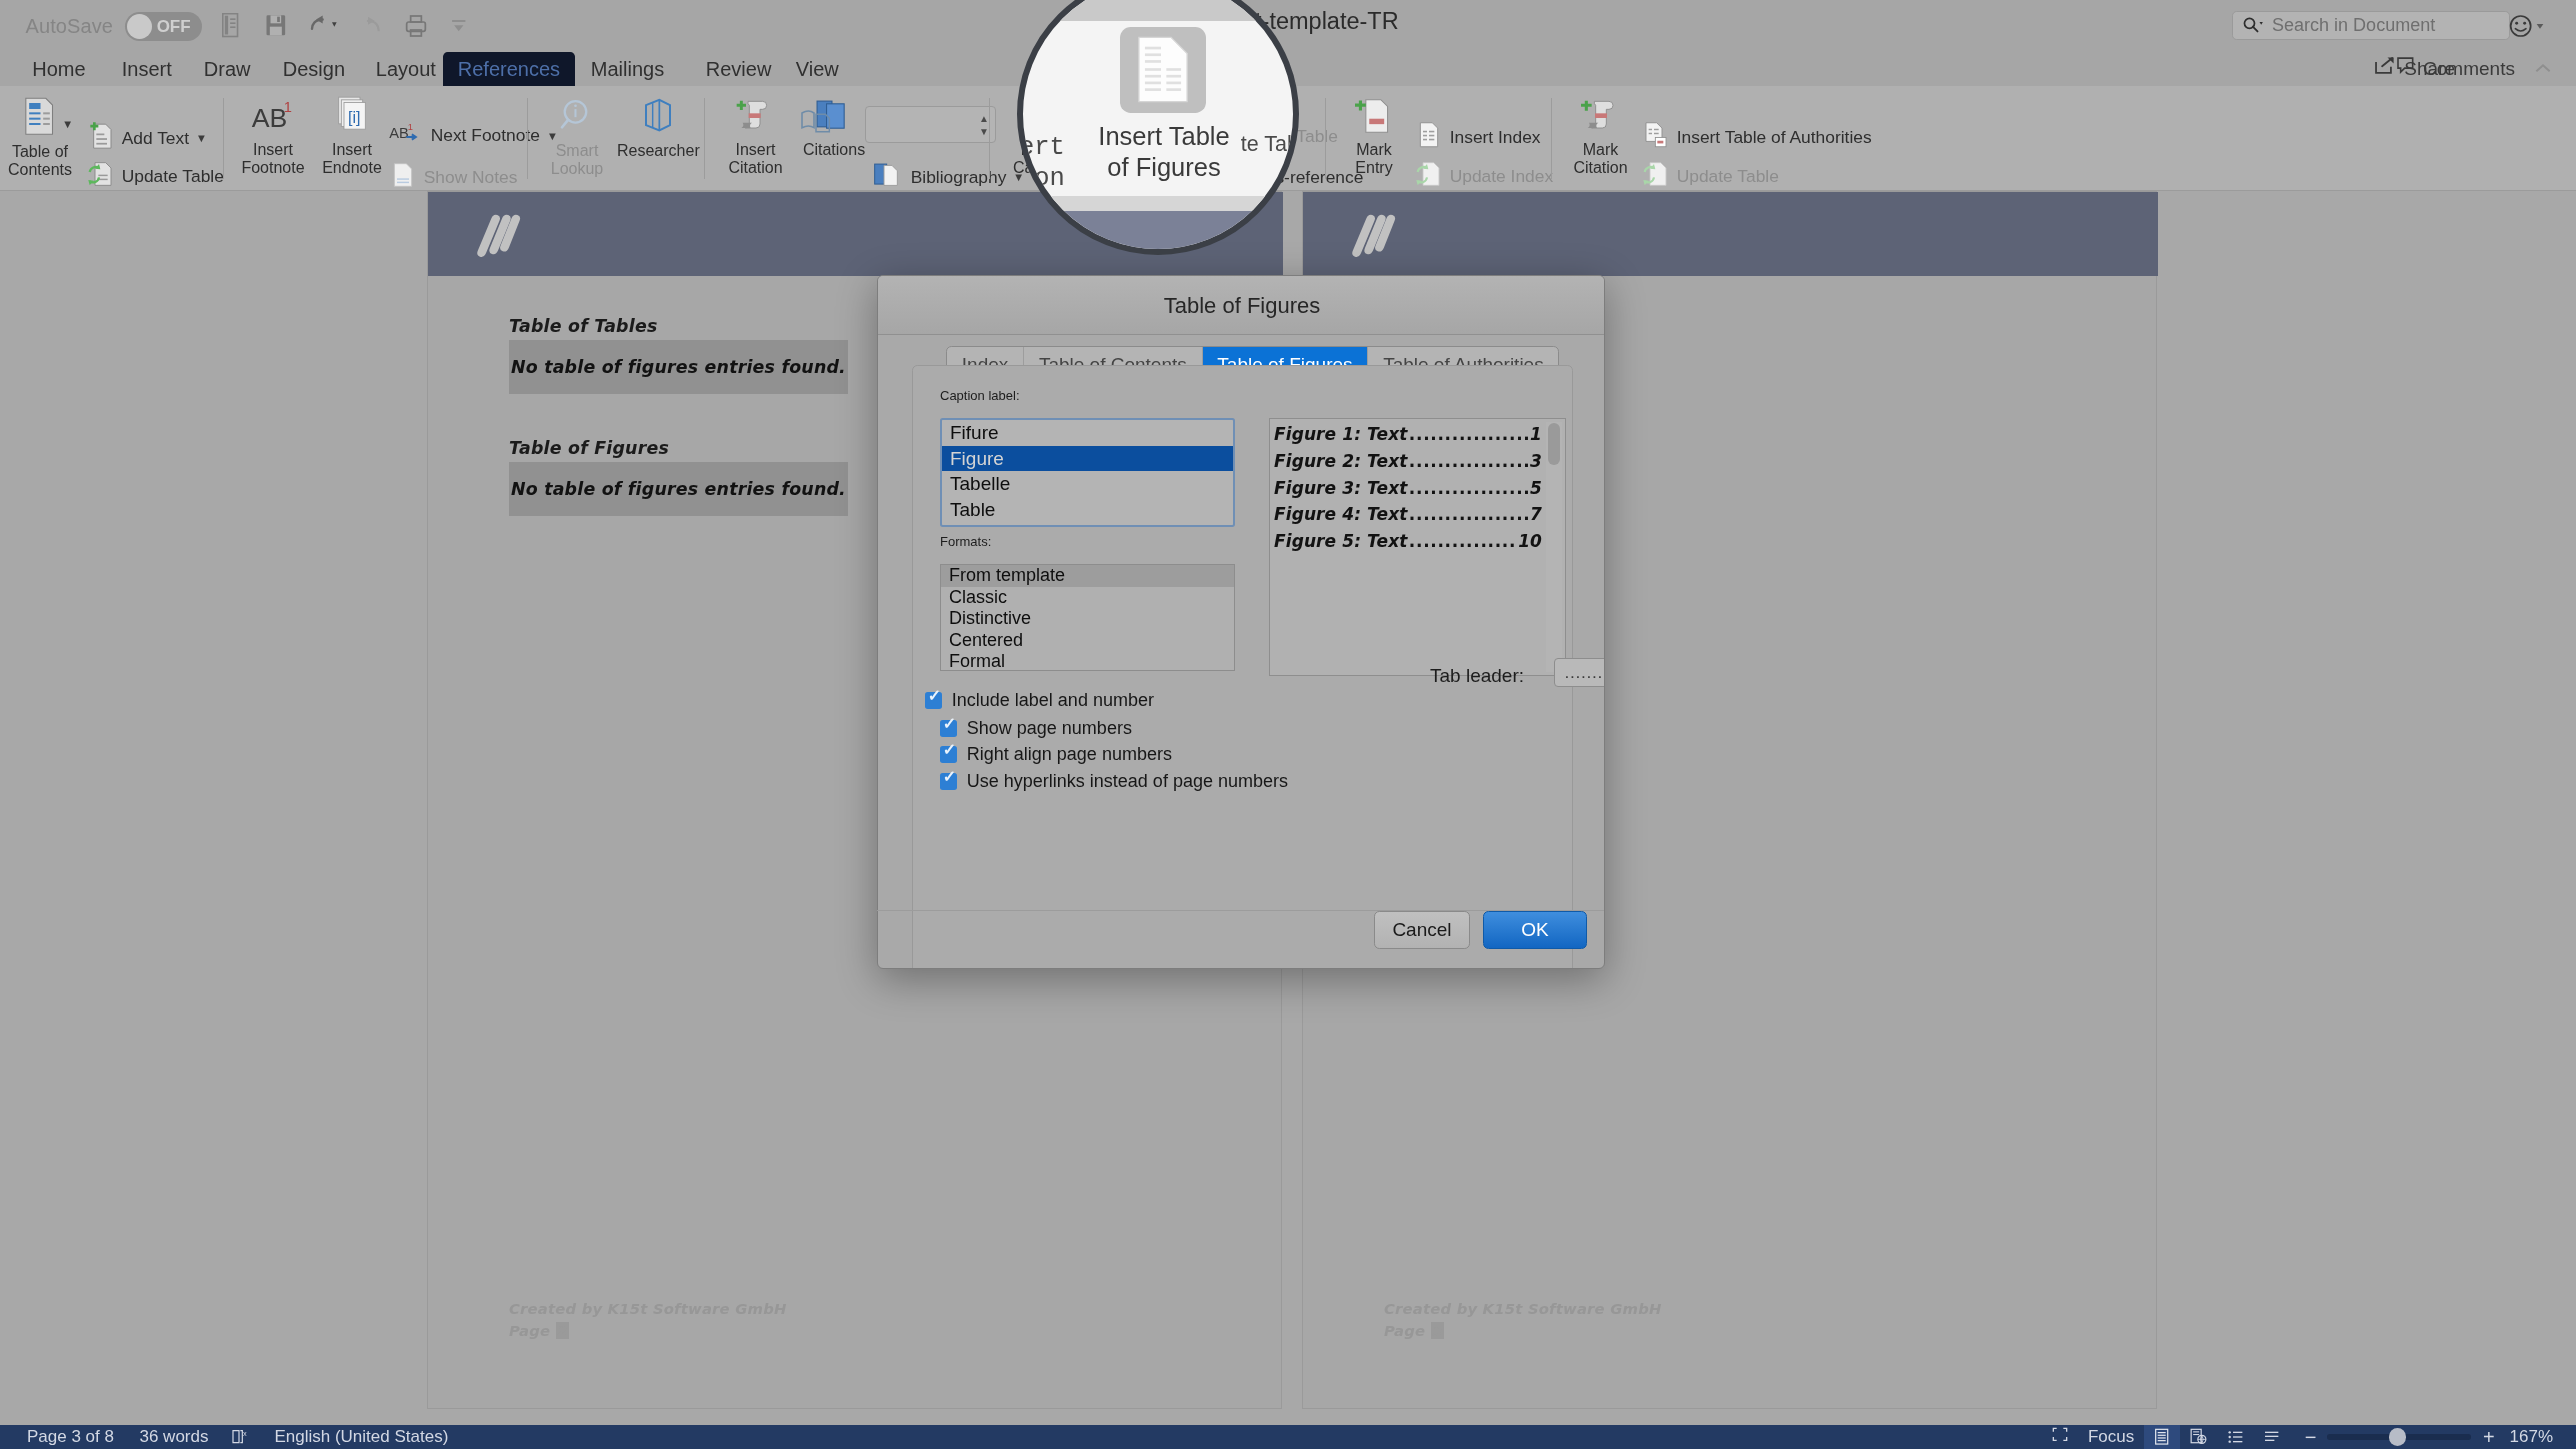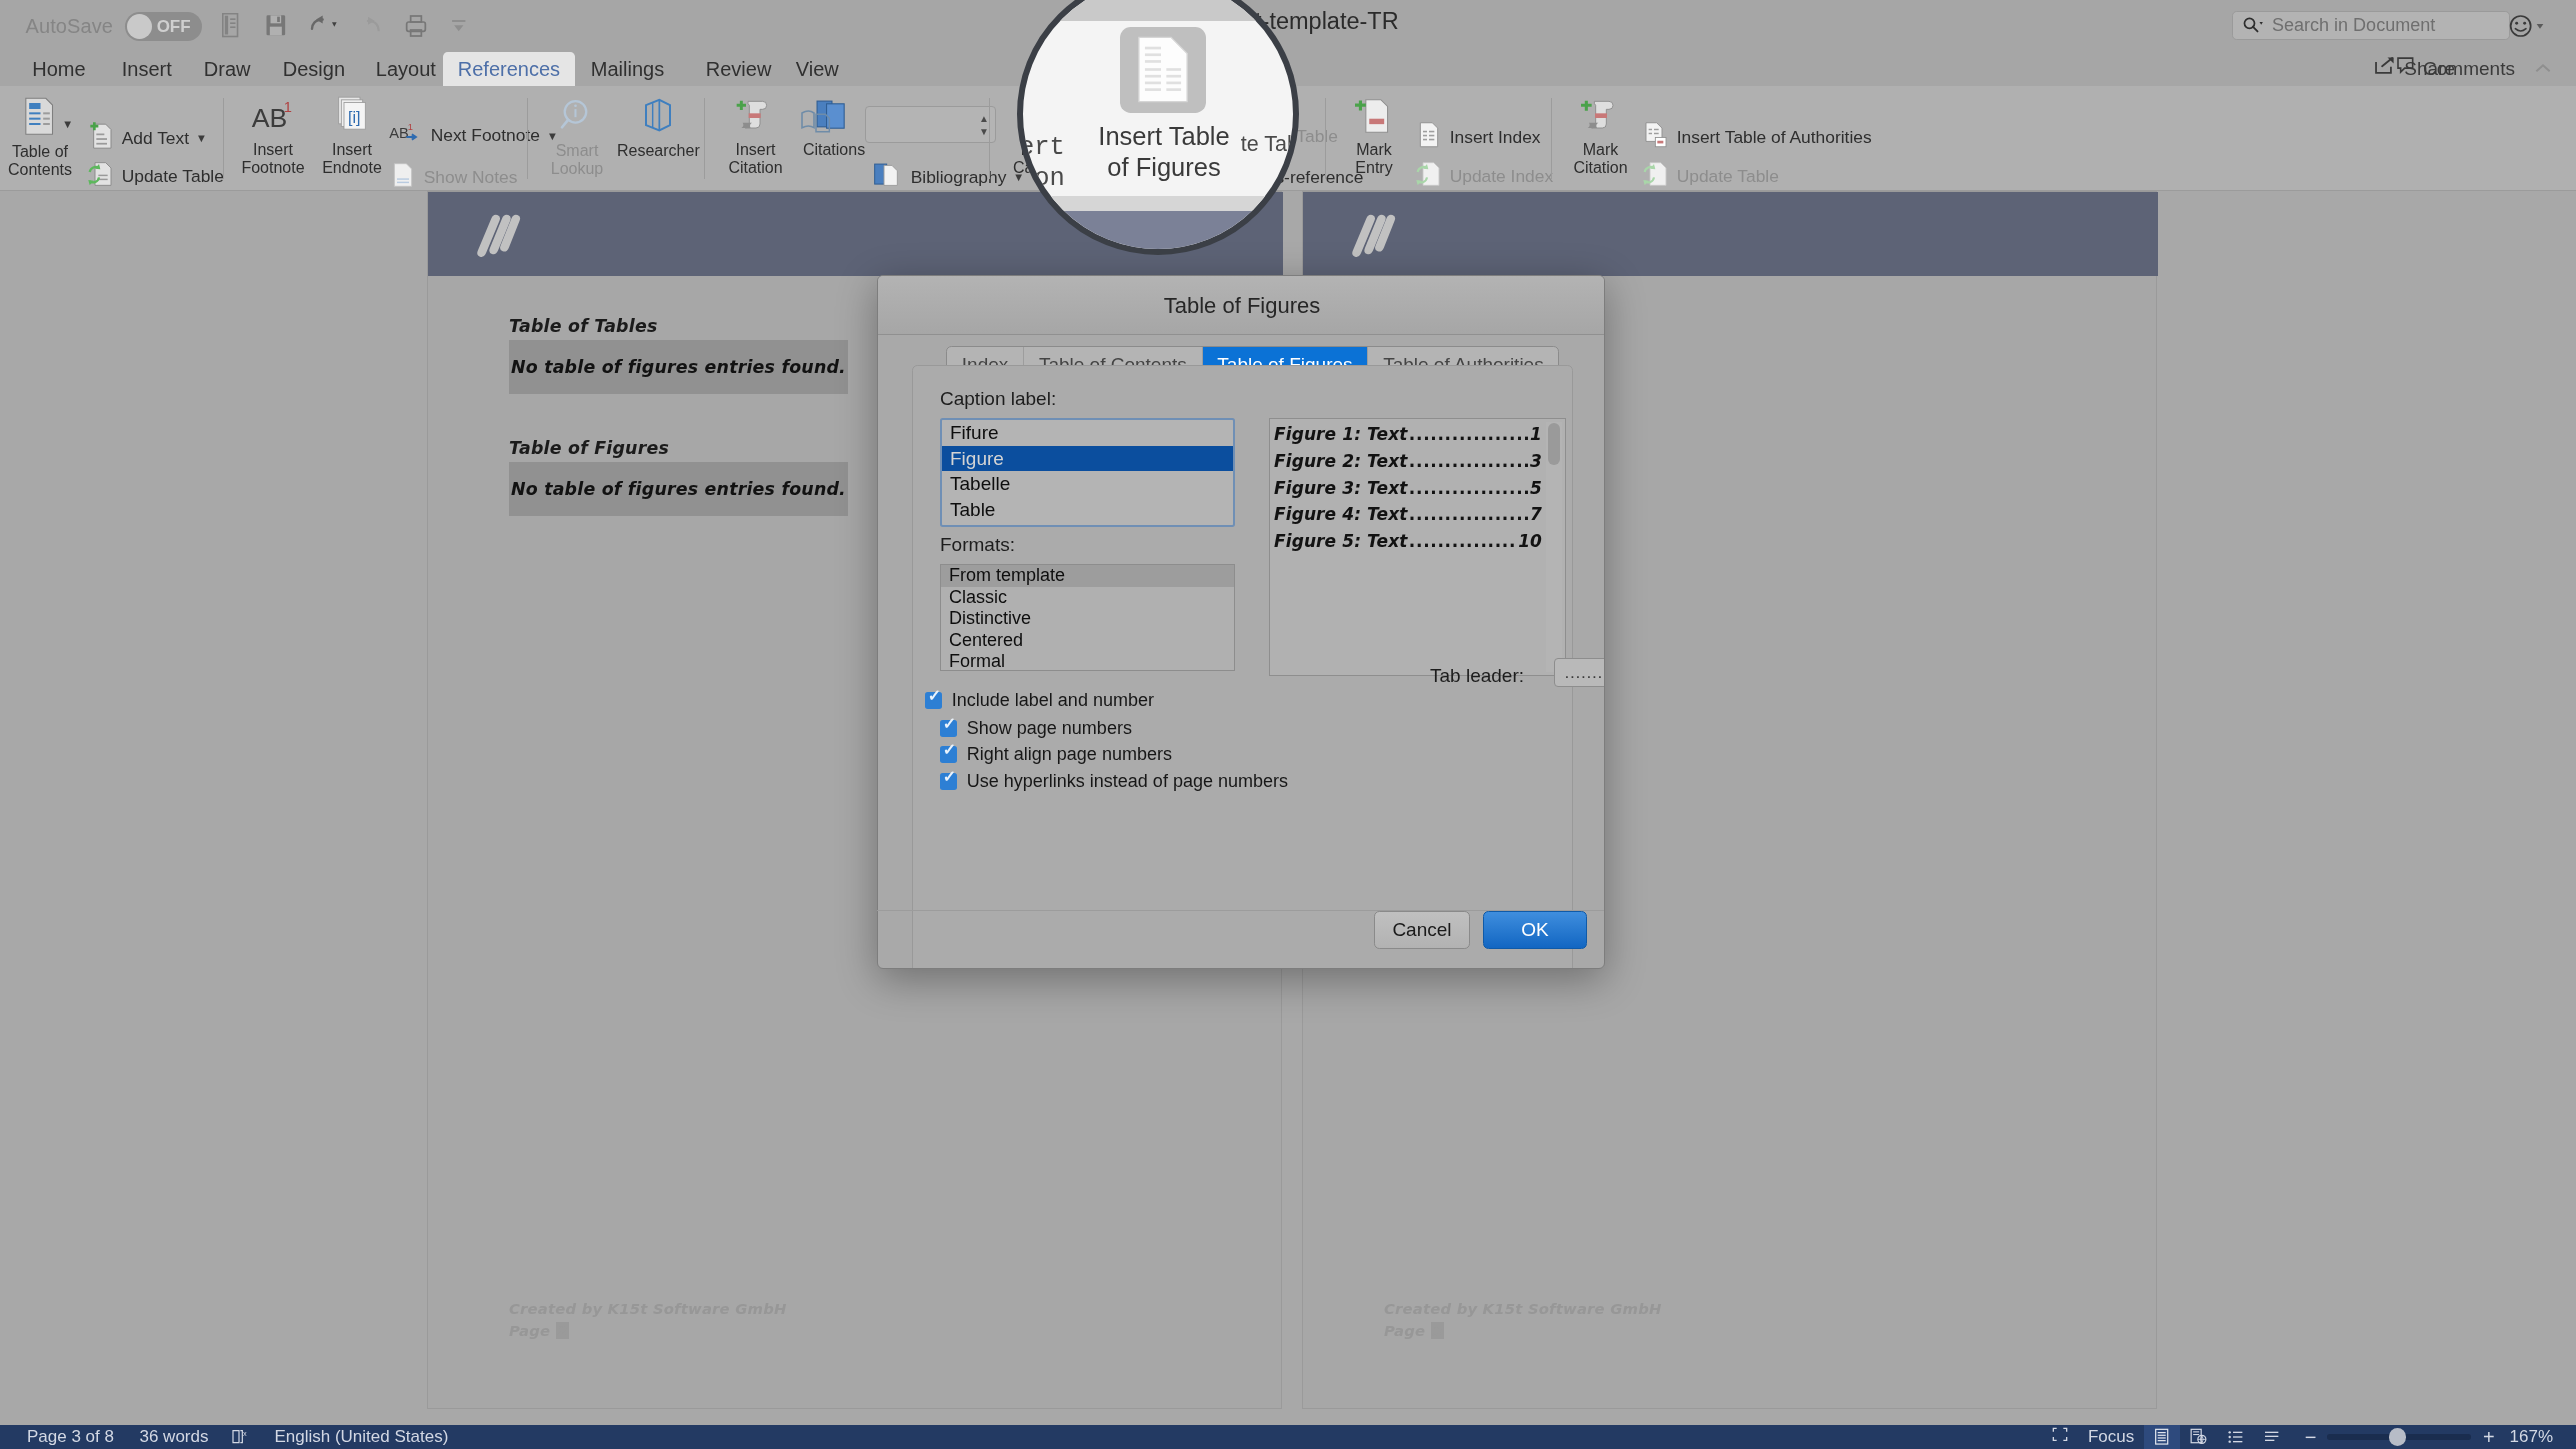--- a/index.html
+++ b/index.html
@@ -47,21 +47,21 @@
   
   #tabstrip{
     position:absolute; left:0; top:52px; width:2576px; height:34px;
     background:#a6a6a6;
   }
   .tab{
     position:absolute; top:0; height:34px; line-height:34px;
     font-size:20px; color:#303030; padding:0 14.8px; cursor:default;
   }
   .tab.active{
-    background:#e5e5e5; color:#4d6fa8; border-radius:4.7px 4.7px 0 0;text-align:center;
+    background:#0f172a; color:#4d6fa8; border-radius:4.7px 4.7px 0 0;text-align:center;
   }
   .topright{
     position:absolute; top:0; height:34px; line-height:34px;
     font-size:19px; color:#3a3a3a; display:flex; align-items:center; gap:7.4px;
   }
 
   
   #ribbon{
     position:absolute; left:0; top:86px; width:2576px; height:105px;
     background:#b0b0b0; border-bottom:0.7px solid #9b9b9b;
@@ -143,21 +143,21 @@
     font-size:19px; color:#444; padding:0 14.8px; height:35px; line-height:35px;
     border-right:0.7px solid #9d9d9d; cursor:default; white-space:nowrap;
   }
   .dtab:last-child{ border-right:none; }
   .dtab.sel{ background:#0b72d6; color:#fff; }
 
   #dlg-panel{
     position:absolute; left:34px; top:89px; width:661px; height:798px;
     background:#ababab; border:0.7px solid #999; border-radius:5.4px;
   }
-  .dlabel{ position:absolute; font-size:19px; color:#1d1d1d; }
+  .dlabel{ position:absolute; font-size:13px; color:#1d1d1d; }
 
   #caption-list{
     position:absolute; left:27px; top:52px; width:295px; height:109px;
     background:#b4b4b4; border:2.7px solid #6f8fb5; border-radius:2.7px;
     overflow:hidden;
   }
   #caption-list .li{
     height:25.5px; line-height:25.5px; padding-left:8px;
     font-size:19px; color:#0e0e0e;
   }

